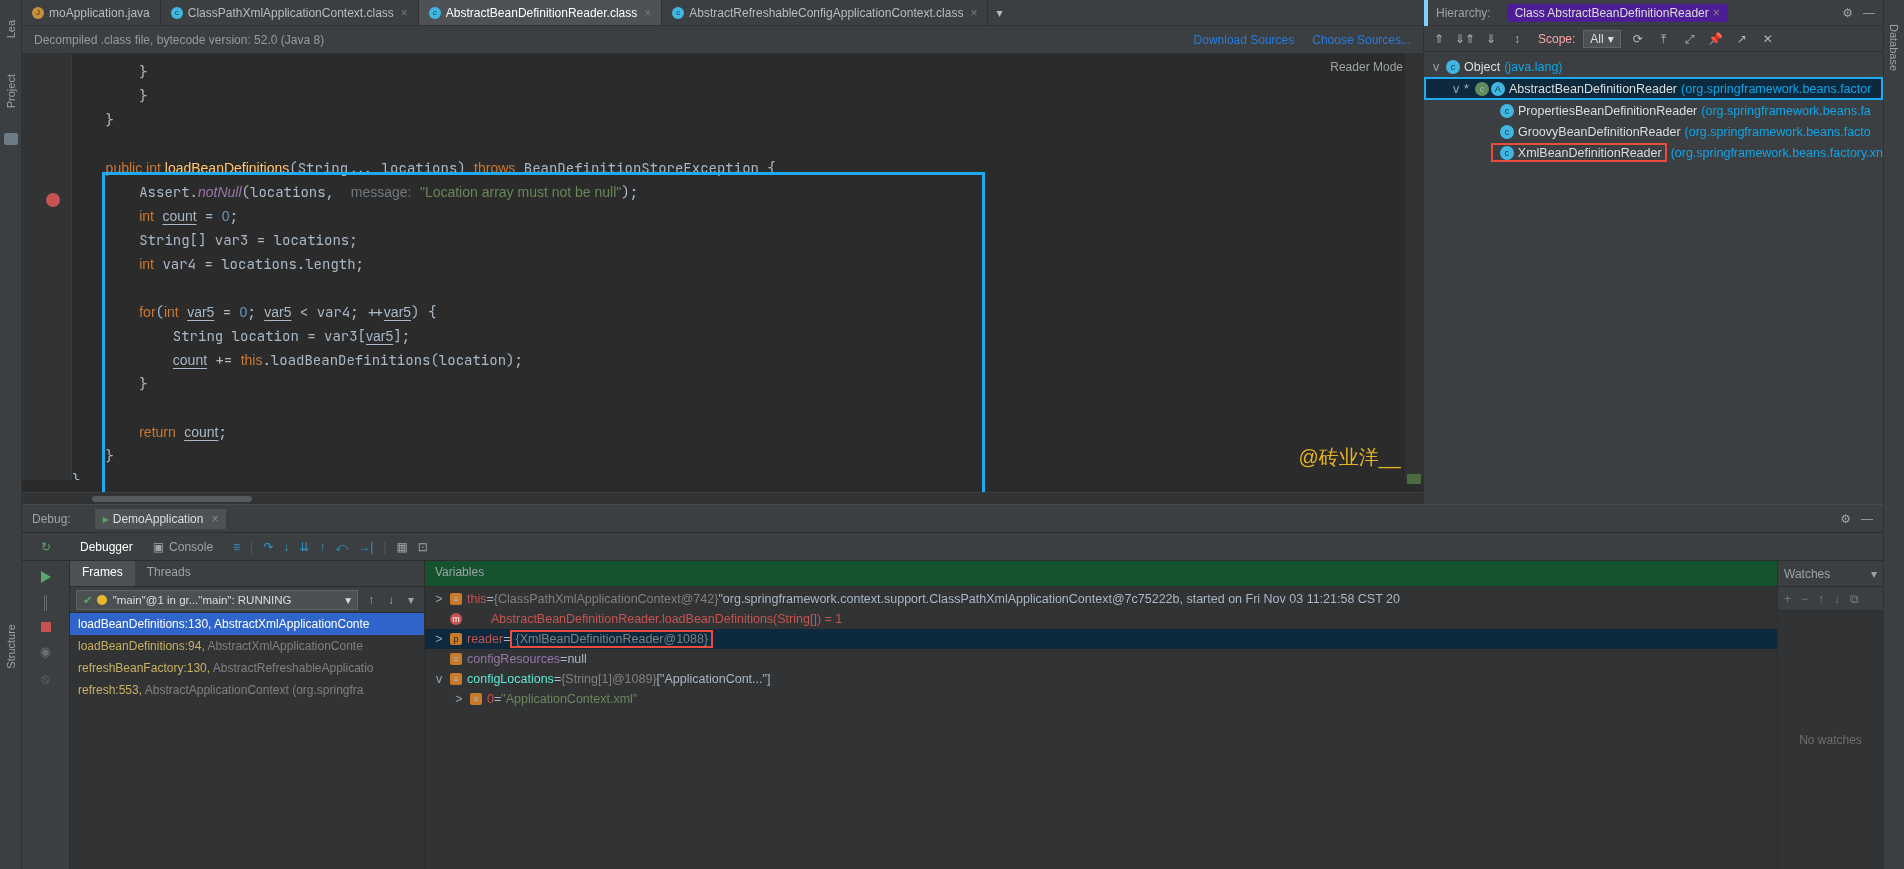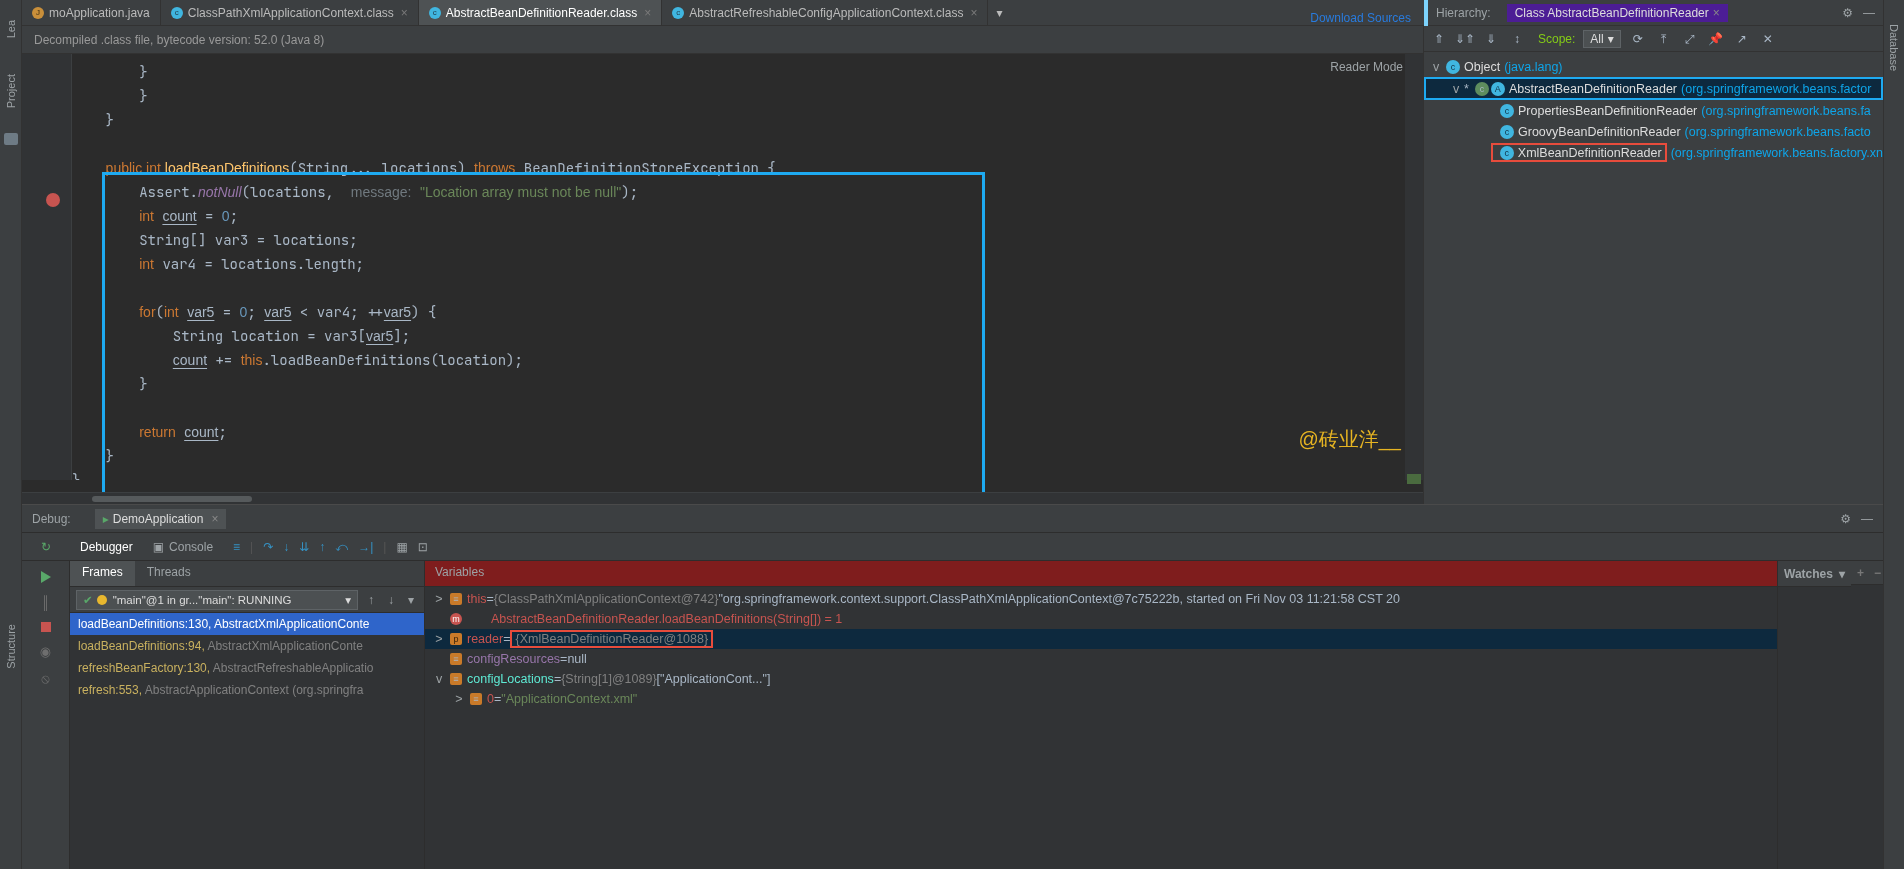--- a/index.html
+++ b/index.html
@@ -13,43 +13,43 @@
   .tab { display:flex; align-items:center; gap:5px; padding:0 10px; border-right:1px solid #323232; color:#bbbbbb; cursor:pointer; font-size:12px; white-space:nowrap;}
   .tab.active { background:#4e5254; color:#ffffff; }
   .tab .x { color:#7a7a7a; font-size:12px; margin-left:2px;}
   .cicon { width:12px; height:12px; border-radius:50%; background:#40b6e0; display:inline-flex; align-items:center; justify-content:center; font-size:8px; color:#214252;}
   .jicon { width:12px; height:12px; border-radius:50%; background:#c98f3a; display:inline-flex; align-items:center; justify-content:center; font-size:8px; color:#3a2b10;}
   .morebtn { padding:0 8px; display:flex; align-items:center; color:#bbbbbb;}
   .splitpane { flex:1; display:flex; min-height:0;}
   
   .editor-area { flex:1; display:flex; flex-direction:column; border-right:1px solid #323232; min-width:0;}
   .notice { height:28px; background:#3c3f41; display:flex; align-items:center; padding:0 12px; color:#999999; font-size:12px; border-bottom:1px solid #323232;}
-  .notice-links { margin-left:auto; display:flex; gap:30px;flex-direction:column;}
+  .notice-links { margin-left:auto; display:flex; gap:18px;}
   .notice-links span { color:#287bde; cursor:pointer;}
   .code-scroll { flex:1; position:relative; overflow:hidden; background:#2b2b2b;}
   .gutter { position:absolute; left:0; top:0; bottom:12px; width:50px; background:#313335; border-right:1px solid #3c3f41;}
   .gicon { position:absolute; left:24px; width:14px; height:14px; border-radius:50%; }
   .gred { background:#c75450; top:139px;}
   .codewrap { position:absolute; left:50px; right:20px; top:6px; bottom:12px; font-family:"JetBrains Mono","Consolas",monospace; font-size:14px; line-height:24px; white-space:pre; overflow:hidden;}
   .highlight-box { position:absolute; left:80px; top:118px; width:883px; height:325px; border:3px solid #1eaaf1; background:transparent; pointer-events:none;}
   .reader-mode { position:absolute; right:20px; top:6px; color:#9da3a6; font-size:12px;}
-  .watermark { position:absolute; right:22px; top:372px; color:#e6b422; font-size:20px;}
+  .watermark { position:absolute; right:22px; top:390px; color:#e6b422; font-size:20px;}
   .kw { color:#cc7832; } .mth { color:#ffc66d; } .str { color:#6a8759;} .fld { color:#9876aa; font-style:italic;} .par { color:#70797f;}
   .ul { text-decoration:underline; text-underline-offset:3px;}
   .hscroll { height:12px; background:#313335; border-top:1px solid #3c3f41; display:flex; align-items:center;}
   .hscroll .thumb { height:6px; width:160px; background:#565a5c; margin-left:70px; border-radius:3px;}
   
   .hier { width:459px; background:#3c3f41; display:flex; flex-direction:column;}
   .hier-head { display:flex; align-items:center; height:26px; padding:0 8px; gap:8px;}
   .hier-label { color:#9da3a6; }
   .hier-tab { background:#4c1d95; padding:2px 8px; color:#ddd; display:flex; align-items:center; gap:4px;}
   .hier-tools { margin-left:auto; display:flex; gap:10px; color:#9da3a6;}
   .hier-tb2 { display:flex; align-items:center; height:26px; padding:0 6px; gap:8px; border-bottom:1px solid #323232;}
   .tbtn { width:18px; height:18px; display:flex; align-items:center; justify-content:center; color:#a9b7c6; font-size:12px;}
-  .scope-lbl { color:#84cc16; margin-left:4px;}
+  .scope-lbl { color:#fca5a5; margin-left:4px;}
   .scope-dd { background:#4c5052; border:1px solid #5e6366; padding:1px 6px; color:#ddd; display:flex; align-items:center; gap:4px; font-size:12px;}
   .tree { flex:1; background:#3c3f41; padding:4px 0; overflow:hidden;}
   .trow { display:flex; align-items:center; height:21px; padding-left:6px; white-space:nowrap; font-size:12.5px;}
   .trow.sel { background:#0d293e; border:2px solid #1eaaf1; padding-left:4px; height:23px;}
   .trow .pkg { color:#0ea5e9; margin-left:4px;}
   .red-box { border:2px solid #e74c3c; display:inline-flex; align-items:center; padding:0 3px; height:19px;}
   .tw { display:inline-block; width:12px; text-align:center; color:#9da3a6;}
   .cls-icon { display:inline-flex; width:14px; height:14px; border-radius:50%; background:#4e8f4e; align-items:center; justify-content:center; font-size:9px; color:#1d3a1d; margin:0 4px;}
   .cls-icon.blue { background:#40b6e0; color:#10354a;}
   
@@ -77,34 +77,34 @@
   .thread-dd { flex:1; display:flex; align-items:center; background:#4c5052; border:1px solid #5e6366; padding:2px 6px; color:#ddd; font-size:11.5px;}
   .yball { width:10px;height:10px;border-radius:50%;background:#e8b72e; margin-right:6px;}
   .check { color:#59a869; margin-right:4px;}
   .nav-arrow { color:#9da3a6; padding:0 4px;}
   .frame-list { flex:1; overflow:hidden;}
   .frow { padding:4px 8px; font-size:12px; color:#808080; white-space:nowrap; overflow:hidden; text-overflow:clip;}
   .frow .yel-part { color:#c9b15f;margin-top:36px;}
   .frow.sel { background:#2f65ca; color:#ffffff;}
   .frow.sel .yel-part { color:#ffffff;}
   .vars-panel { flex:1; display:flex; flex-direction:column; border-right:1px solid #2d2d2d;}
-  .vhead { height:26px; background:#7f1d1d; border-bottom:1px solid #2d2d2d; padding:4px 10px; color:#9da3a6; font-size:12px;}
+  .vhead { height:26px; background:#14532d; border-bottom:1px solid #2d2d2d; padding:4px 10px; color:#9da3a6; font-size:12px;}
   .vbody { flex:1; background:#313335; padding:2px 0;}
   .vrow { display:flex; align-items:center; padding:1px 8px; font-size:12.5px; height:20px; white-space:nowrap; overflow:hidden;}
   .vrow.sel { background:#0d293e;}
   .vrow .tw { color:#9da3a6;}
   .vrow .name { color:#c75450;}
   .vrow .dim { color:#808080;}
   .vrow .val { color:#a9b7c6;}
   .vico { width:12px; height:12px; border-radius:2px; margin:0 5px; display:inline-flex; align-items:center; justify-content:center; font-size:9px;}
   .vico.orange { background:#c97a29; color:#3a230b;}
   .vico.red { background:#c75450; color:#fff; border-radius:50%;}
   .vico.bars { background:#c97a29;}
   .red-outline { border:2px solid #e74c3c; padding:0 3px; display:inline-block;}
-  .watch-panel { width:105px; display:flex; flex-direction:row;font-weight:bold;}
+  .watch-panel { width:105px; display:flex; flex-direction:column;}
   .whead { height:26px; background:#3c3f41; border-bottom:1px solid #2d2d2d; display:flex; align-items:center; padding:0 6px; gap:6px; color:#9da3a6;}
   .wbody { flex:1; display:flex; align-items:center; justify-content:center; color:#6e6e6e; font-size:12px;}
   .minimap { position:absolute; right:0; top:0; bottom:12px; width:18px; background:#313335;}
   .mmline { position:absolute; right:2px; width:14px; height:2px; background:#375239;}
   .right-side { width:21px; background:#3c3f41; border-left:1px solid #323232; display:flex; flex-direction:column; align-items:center; padding-top:8px; gap:16px;}
 </style>
 </head>
 <body>
 
 <div class="sidetab">

